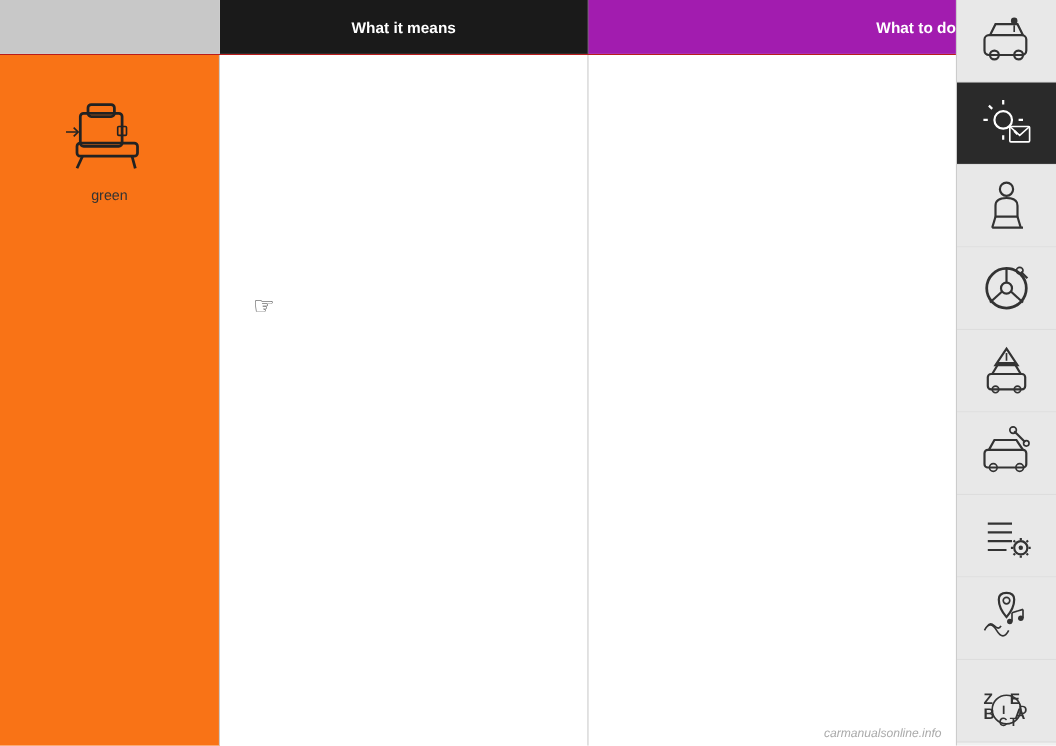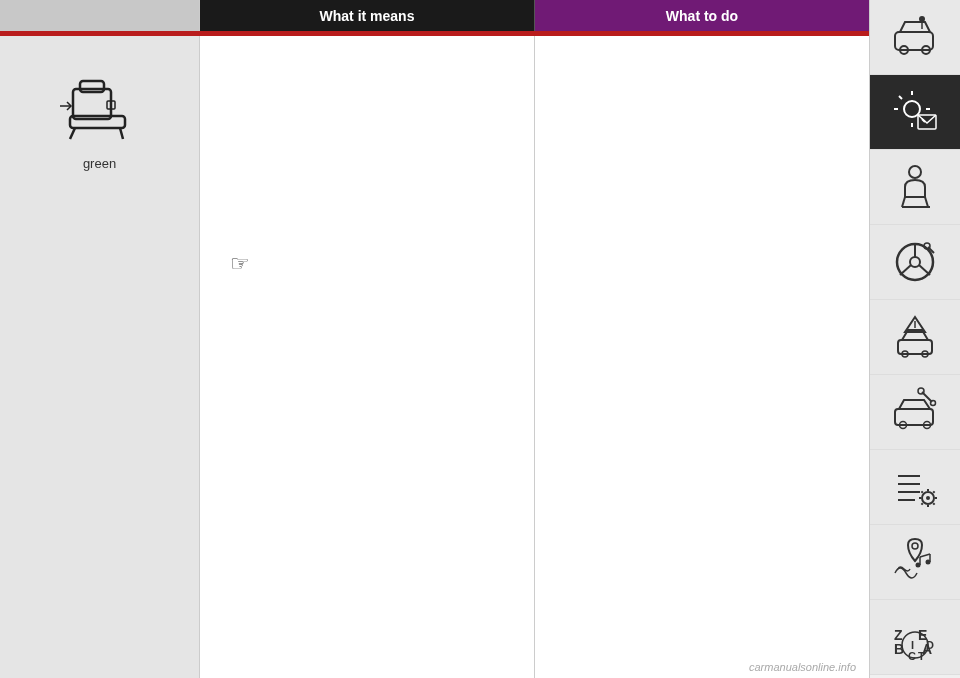--- a/index.html
+++ b/index.html
@@ -23,22 +23,22 @@
     .content-area {
       flex: 1;
       display: flex;
       flex-direction: column;
       border-right: 1px solid #ccc;
     }
 
     
     .header-row {
       display: flex;
-      height: 36px;
-      border-bottom: 5px solid #b91c1c;
+      height: 50px;
+      border-bottom: 1px solid #b91c1c;
     }
 
     .header-indicator-col {
       width: 200px;
       background: #c8c8c8;
       border-right: 1px solid #ccc;
       display: flex;
       align-items: center;
       justify-content: center;
     }
@@ -53,41 +53,41 @@
     }
 
     .header-means-col span {
       color: #fff;
       font-size: 14px;
       font-weight: bold;
     }
 
     .header-todo-col {
       flex: 1;
-      background: #701a75;
-      display: flex;
-      align-items: center;
-      justify-content: center;
+      background: #a21caf;
+      display: flex;
+      align-items: center;
+      justify-content: flex-end;
     }
 
     .header-todo-col span {
       color: #fff;
       font-size: 14px;
       font-weight: bold;
     }
 
     
     .body-row {
       display: flex;
       flex: 1;
     }
 
     .indicator-col {
       width: 200px;
-      background: #e5e5e5;
+      background: #f97316;
       border-right: 1px solid #ccc;
       display: flex;
       flex-direction: column;
       align-items: center;
       justify-content: flex-start;
       padding-top: 30px;
     }
 
     .indicator-icon {
       width: 100px;

